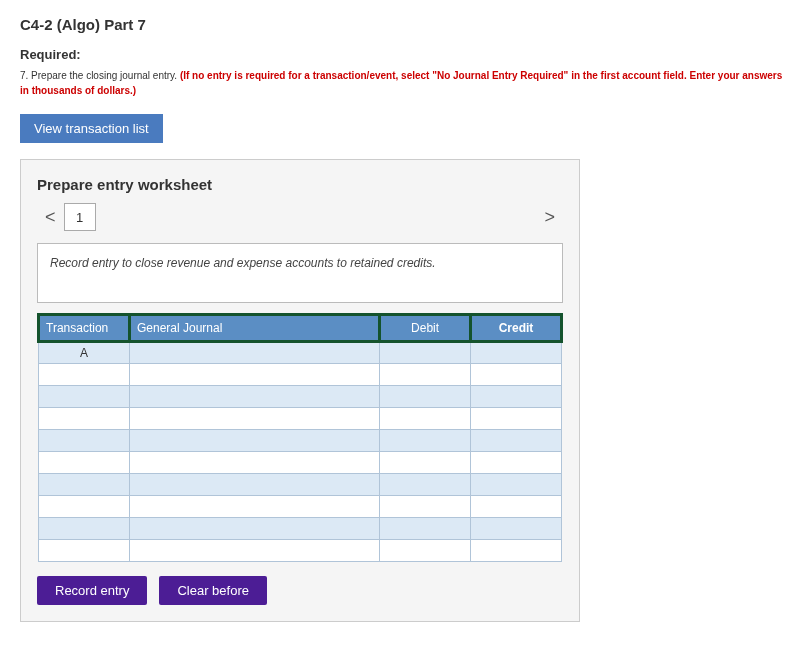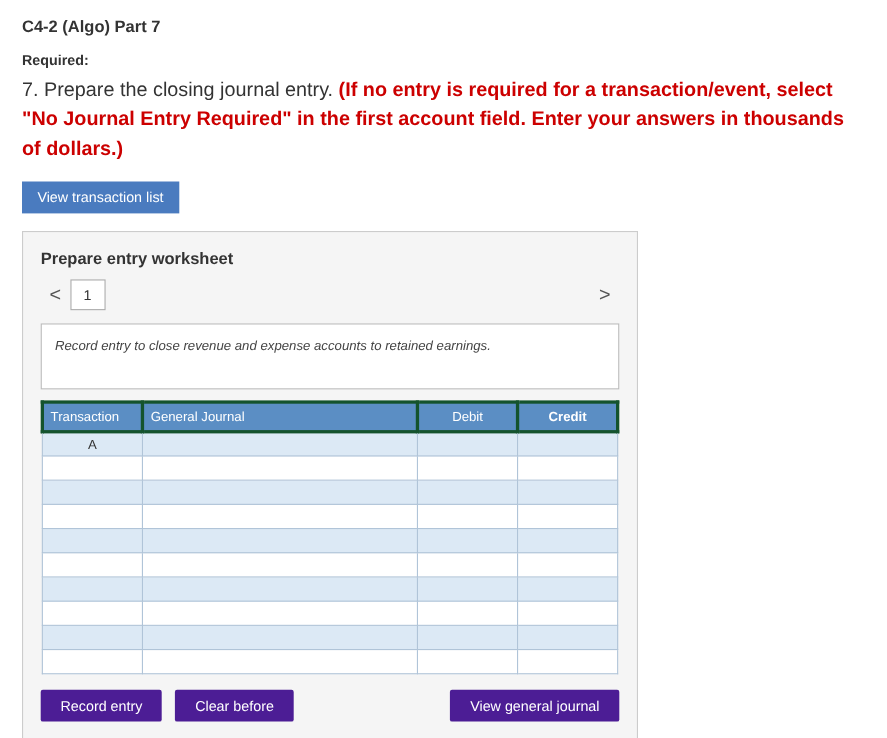--- a/index.html
+++ b/index.html
@@ -14,21 +14,21 @@
       font-size: 15px;
       font-weight: bold;
       margin-bottom: 14px;
     }
     .required-label {
       font-weight: bold;
       margin-bottom: 6px;
       font-size: 13px;
     }
     .instruction {
-      font-size: 18px;
+      font-size: 10px;
       margin-bottom: 16px;
       line-height: 1.5;
     }
     .instruction strong {
       color: #c00;
     }
     .btn-view-transaction {
       background: #4a7bbf;
       color: #fff;
       border: none;
@@ -169,21 +169,21 @@
 <div class="worksheet-container">
 
   <div class="worksheet-title">Prepare entry worksheet</div>
 
   <div class="nav-row">
     <button class="nav-arrow">&lt;</button>
     <div class="page-num-box">1</div>
     <button class="nav-arrow" style="margin-left:auto;">&gt;</button>
   </div>
 
-  <div class="description-box">Record entry to close revenue and expense accounts to retained earnings.</div>
+  <div class="description-box">Record entry to close revenue and expense accounts to retained credits.</div>
 
 
   <table class="journal-table">
     <thead>
       <tr>
         <th style="width:80px;">Transaction</th>
         <th style="width:220px;">General Journal</th>
         <th style="width:80px;" class="center">Debit</th>
         <th style="width:80px;font-weight:bold;" class="center">Credit</th>
       </tr>
@@ -248,19 +248,18 @@
           <td><input type="text" style=""></td>
           <td><input type="text" style=""></td>
           <td><input type="text" style=""></td>
         </tr>
       </tbody>
   </table>
 
   <div class="btn-row">
     <button class="btn-action">Record entry</button>
     <button class="btn-action">Clear before</button>
-    <button class="btn-action btn-row-right">View general journal</button>
   </div>
 
 </div>
 
 
 
 
 </body></html>

